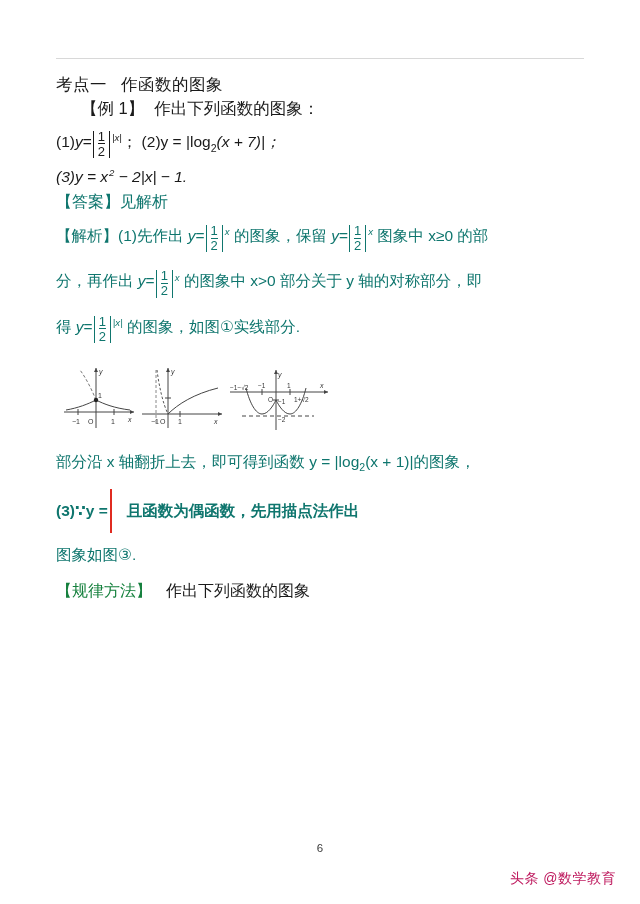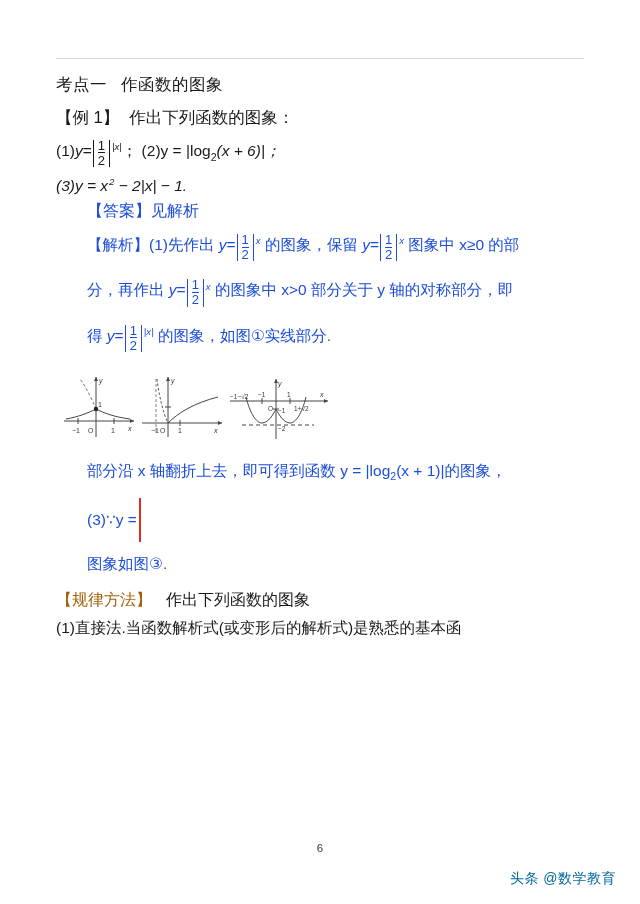--- a/index.html
+++ b/index.html
@@ -32,33 +32,34 @@
     position: absolute;
     left: 56px;
     top: 76px;
     width: 540px;
   }
   .line {
     line-height: 1.05;
     white-space: nowrap;
   }
   .blk { color: #1a1a1a; }
-  .red { color: #1d4ed8; margin-left: 31px; }
-  .blue { color: #a16207; }
+  .red { color: #0f766e; }
+  .blue { color: #15803d; }
 
   .h-heading {
     font-size: 16.5px;
     letter-spacing: 0.5px;
-    margin-bottom: 16px;
+    margin-bottom: 7px;
   }
   .h-heading .gap { display: inline-block; width: 14px; }
 
   .ex-line {
     font-size: 16.5px;
     margin-bottom: 12px;
+    margin-left: 25px;
   }
   .ex-line .gap { display: inline-block; width: 10px; }
 
   .math {
     font-size: 15.5px;
     margin-bottom: 9px;
   }
   .math-italic { font-style: italic; }
 
   
@@ -127,20 +128,21 @@
     font-size: 15.5px;
     margin-bottom: 16px;
   }
 
   .piecewise-row {
     display: flex;
     align-items: center;
     font-size: 15.5px;
     margin-bottom: 14px;
     white-space: nowrap;
+    font-weight: bold;
   }
   .pw-brace {
     display: inline-block;
     width: 2px;
     align-self: stretch;
     background: #e02b20;
     margin: 0 6px 0 2px;
     min-height: 44px;
   }
   .pw-cases {
@@ -164,21 +166,21 @@
     top: 842px;
     text-align: center;
     font-size: 11.5px;
     color: #3a3a3a;
   }
   .watermark {
     position: absolute;
     right: 24px;
     top: 870px;
     font-size: 14px;
-    color: #0369a1;
+    color: #be185d;
     letter-spacing: 0.5px;
   }
   svg { display: block; }
 </style>
 </head>
 <body>
 
 <div class="page">
 
   <div class="top-rule"></div>
@@ -187,21 +189,21 @@
 
     <div class="line h-heading blk">
       <span>考点一</span><span class="gap"></span><span>作函数的图象</span>
     </div>
 
     <div class="line ex-line blk">
       <span>【例 1】</span><span class="gap"></span><span>作出下列函数的图象：</span>
     </div>
 
     <div class="line math blk">
-      <span>(1)</span><span class="math-italic">y</span><span>=</span><span class="absfrac"><span class="bar l"></span><span class="stack"><span class="num">1</span><span class="rule"></span><span class="den">2</span></span><span class="bar r"></span></span><sup class="expo">|x|</sup><span>；</span>&nbsp;<span>(2)y = |log</span><sub class="subs">2</sub><span class="math-italic">(x + 6)|；</span>
+      <span>(1)</span><span class="math-italic">y</span><span>=</span><span class="absfrac"><span class="bar l"></span><span class="stack"><span class="num">1</span><span class="rule"></span><span class="den">2</span></span><span class="bar r"></span></span><sup class="expo">|x|</sup><span>；</span>&nbsp;<span>(2)y = |log</span><sub class="subs">2</sub><span class="math-italic">(x + 7)|；</span>
     </div>
 
     <div class="line math blk">
       <span class="math-italic">(3)y = x</span><sup class="expo">2</sup><span class="math-italic"> − 2|x| − 1.</span>
     </div>
 
     <div class="line ans-line red">
       <span>【答案】</span><span>见解析</span>
     </div>
 
@@ -289,27 +291,27 @@
     <div>
       <div class="line para-red red">
         <span>部分沿 x 轴翻折上去，即可得到函数 y = |log</span><sub class="subs">2</sub><span>(x + 1)|的图象，</span>
       </div>
     </div>
 
     <div>
       <div class="piecewise-row red">
         <span>(3)∵y =</span>
         <span class="pw-brace"></span>
+        <span class="pw-tail">且函数为偶函数，先用描点法作出</span>
       </div>
       <div class="line para-red red">图象如图③.</div>
     </div>
 
     <div class="line method-line">
       <span class="blue">【规律方法】</span><span class="gap"></span><span class="blk">作出下列函数的图象</span>
     </div>
-    <div class="line blk" style="font-size:15.5px">(1)直接法.当函数解析式(或变形后的解析式)是熟悉的基本函</div>
 
   </div>
 
   <div class="page-num">6</div>
   <div class="watermark">头条 @数学教育</div>
 
 </div>
 
 </body></html>

